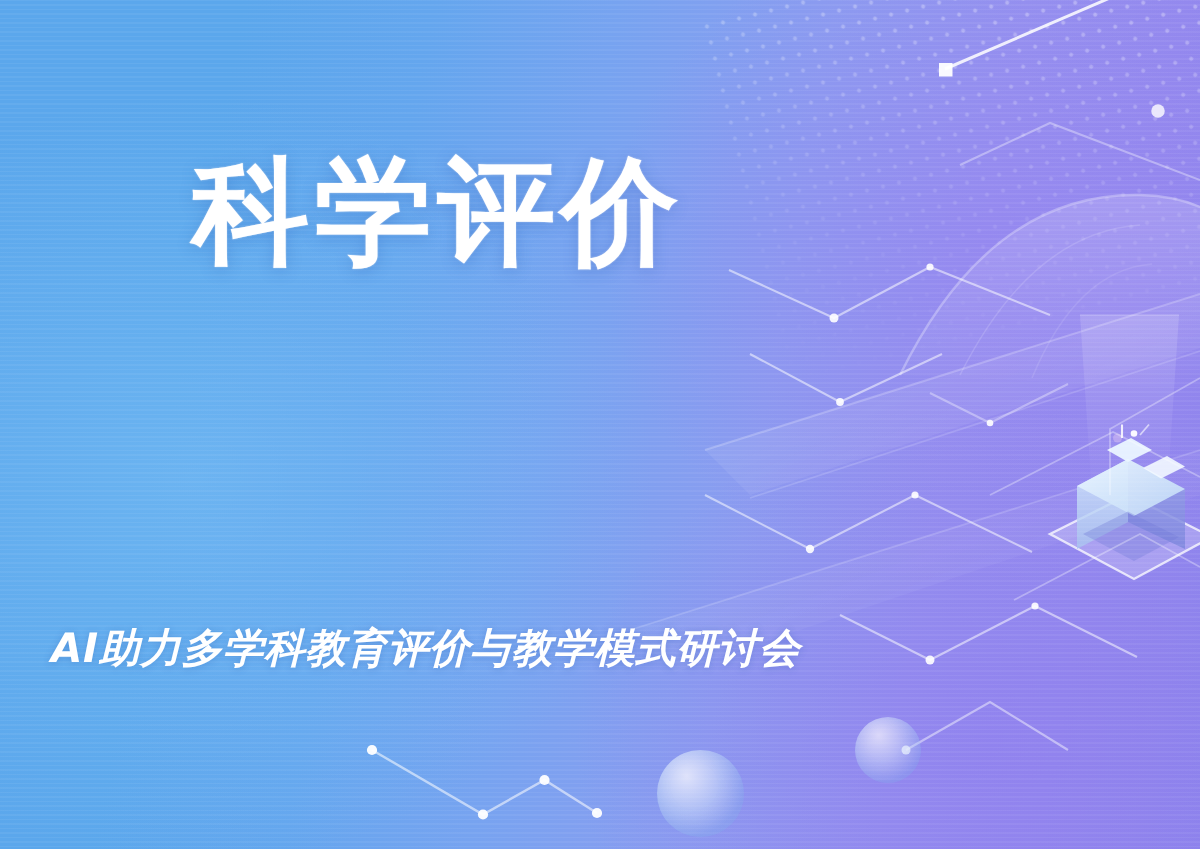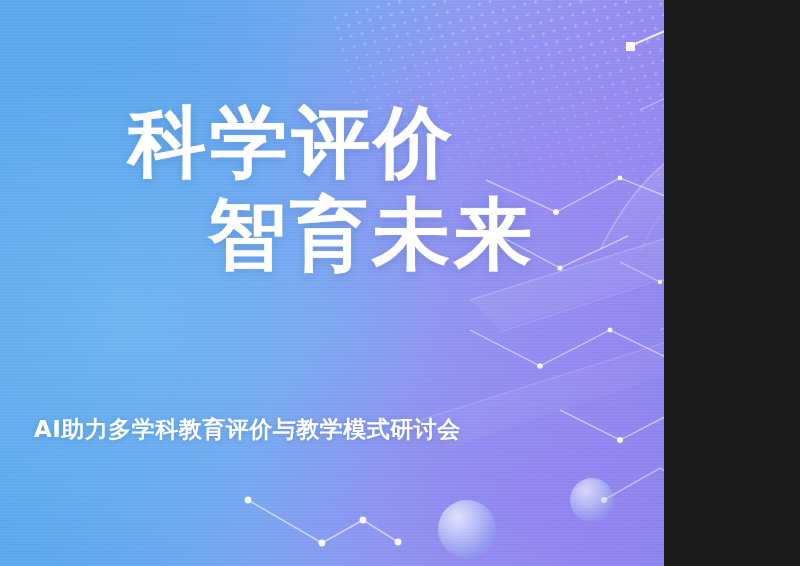--- a/index.html
+++ b/index.html
@@ -2,21 +2,21 @@
 <html><head>
 <meta charset="utf-8">
 <style>
   html, body {
     margin: 0;
     padding: 0;
     background: #1a1a1a;
   }
   #banner {
     position: relative;
-    width: 664px;
+    width: 800px;
     height: 566px;
     overflow: hidden;
     font-family: "Liberation Sans", "DejaVu Sans", sans-serif;
     background:
       linear-gradient(100deg,
         #5ba7ec 0%,
         #5ba7ec 18%,
         #64a6ee 32%,
         #77a3f0 46%,
         #8b9cf0 62%,
@@ -100,22 +100,23 @@
   }
   #title-line-1 { margin-left: 128px; }
   #title-line-2 { margin-left: 208px; }
 
   #subtitle-block {
     position: absolute;
     left: 34px;
     top: 414px;
   }
   .subtitle-line {
-    font-size: 23px;
+    font-size: 27px;
     font-weight: 700;
+    font-style: italic;
     color: #ffffff;
     letter-spacing: 0.5px;
     line-height: 1.38;
     white-space: nowrap;
     text-shadow: 0 1px 5px rgba(40,90,180,0.30);
     font-family: "DejaVu Sans", "Liberation Sans", sans-serif;
   }
 
   
   .sphere {
@@ -259,20 +260,19 @@
     </g>
   </svg>
 
   <div class="sphere" id="sphere-large"></div>
   <div class="sphere" id="sphere-small"></div>
 
   <div id="scanlines"></div>
 
   <div id="title-block">
     <div class="title-line" id="title-line-1">科学评价</div>
-    <div class="title-line" id="title-line-2">智育未来</div>
   </div>
 
   <div id="subtitle-block">
     <div class="subtitle-line">AI助力多学科教育评价与教学模式研讨会</div>
   </div>
 
 </div>
 
 </body></html>

